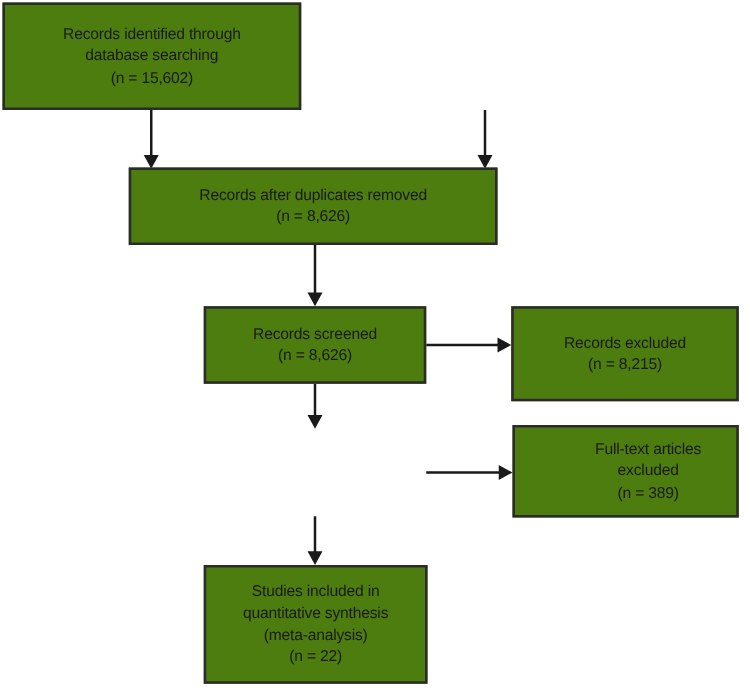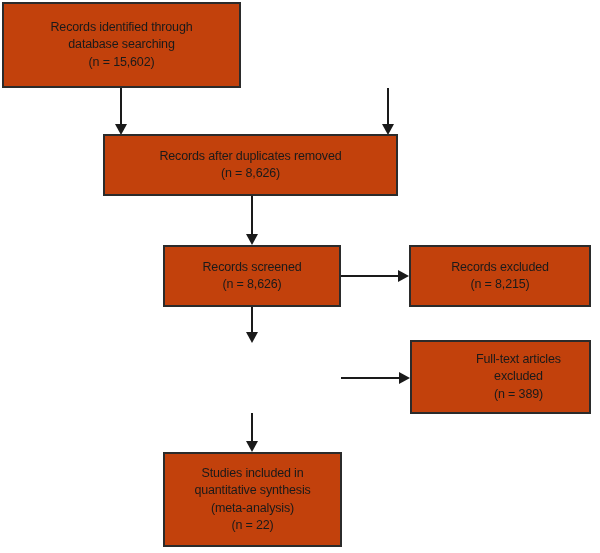--- a/index.html
+++ b/index.html
@@ -17,41 +17,41 @@
   #diagram {
     position: relative;
     width: 600px;
     height: 553px;
     background: #ffffff;
   }
   .node {
     position: absolute;
     box-sizing: border-box;
     border: 2px solid #2b2b2b;
-    background: #c2410c;
+    background: #4d7c0f;
     display: flex;
     align-items: center;
     justify-content: center;
     text-align: center;
     z-index: 2;
   }
   .node-text {
     font-size: 12.5px;
     line-height: 1.38;
     letter-spacing: -0.15px;
     color: #1a1a1a;
     white-space: pre-line;
     padding: 0 6px;
   }
   
   #node-db-search      { left: 2px;   top: 2px;   width: 239px; height: 86px; }
   #node-other-sources  { left: 270px; top: 2px;   width: 237px; height: 86px; }
   #node-duplicates     { left: 103px; top: 134px; width: 295px; height: 62px; }
   #node-screened       { left: 163px; top: 245px; width: 178px; height: 62px; }
-  #node-rec-excluded   { left: 409px; top: 245px; width: 182px; height: 62px; }
+  #node-rec-excluded   { left: 409px; top: 245px; width: 182px; height: 76px; }
   #node-fulltext       { left: 163px; top: 343px; width: 178px; height: 70px; }
   #node-ft-excluded    { left: 410px; top: 340px; width: 181px; height: 74px; padding-left: 36px; }
   #node-included       { left: 163px; top: 452px; width: 179px; height: 95px; justify-content: center; }
 
   
   .conn {
     position: absolute;
     background: #1a1a1a;
     z-index: 1;
   }

